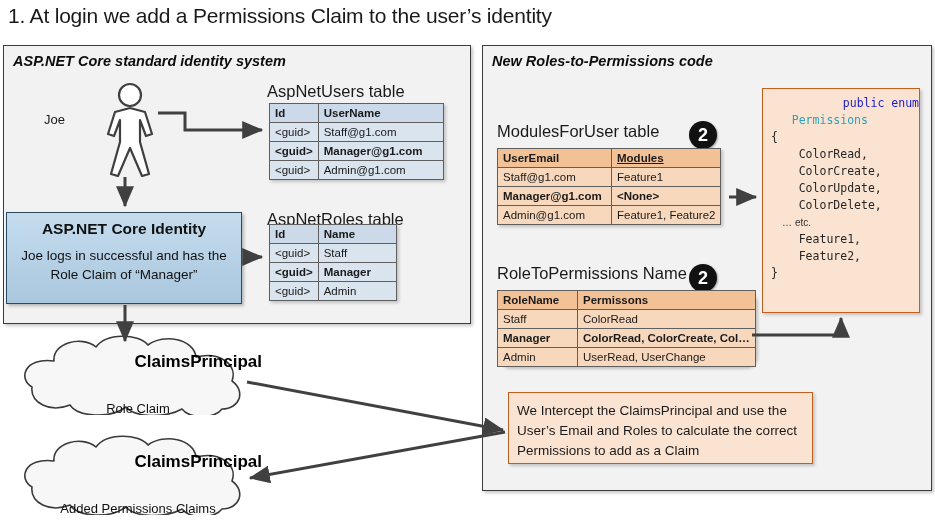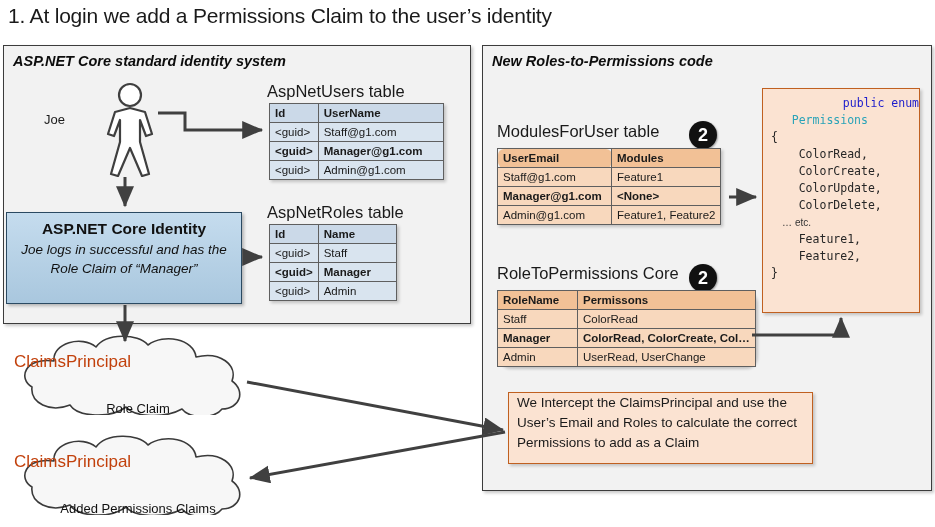--- a/index.html
+++ b/index.html
@@ -88,28 +88,28 @@
     border: 1.2px solid #2b4a62;
     box-shadow: 2px 2px 3px rgba(0,0,0,0.25);
     text-align: center;
   }
   #identity-box .hd {
     font-size: 15.5px; font-weight: bold; color: #111;
     margin-top: 7px;
   }
   #identity-box .bd {
     font-size: 13.5px; color: #111;
-    margin-top: 2px; line-height: 19px; font-style: italic;
+    margin-top: 8px; line-height: 19px;
   }
 
   
   .cloud { position: absolute; }
   .cloud .cl-title {
-    position: absolute; width: 100%; text-align: left;
-    font-size: 17px; font-weight: normal; color: #c2410c;
+    position: absolute; width: 100%; text-align: right;
+    font-size: 17px; font-weight: bold; color: #000000;
   }
   .cloud .cl-sub {
     position: absolute; width: 100%; text-align: center;
     font-size: 13px; color: #111;
   }
   #cloud1 { left: 14px; top: 335px; width: 248px; height: 80px; }
   #cloud2 { left: 14px; top: 435px; width: 248px; height: 80px; }
   #cloud1 .cl-title, #cloud2 .cl-title { top: 17px; }
   #cloud1 .cl-sub,   #cloud2 .cl-sub   { top: 46px; margin-top: 20px; }
 
@@ -132,21 +132,21 @@
 
   
   #note-box {
     left: 508px; top: 392px; width: 305px; height: 72px;
     background: #fbe3d2;
     border: 1px solid #c06020;
     box-shadow: 2px 2px 3px rgba(0,0,0,0.2);
     font-size: 13.5px;
     line-height: 20px;
     color: #1a1a1a;
-    padding: 0 8px;
+    padding: 8px 8px;
   }
 
   
   .badge {
     position: absolute;
     width: 28px; height: 28px; border-radius: 50%;
     background: #111; color: #fff;
     font-size: 18px; font-weight: bold;
     text-align: center; line-height: 28px;
     box-shadow: 1px 1px 2px rgba(0,0,0,0.35);
@@ -193,21 +193,21 @@
           <td class="b">&lt;guid&gt;</td>
           <td class="b">Manager@g1.com</td>
         </tr>
         <tr>
           <td>&lt;guid&gt;</td>
           <td>Admin@g1.com</td>
         </tr>
       </tbody>
     </table>
 
-  <div class="tbl-caption" style="left:267px; top:203px;">AspNetRoles table</div>
+  <div class="tbl-caption" style="left:267px; top:210px;">AspNetRoles table</div>
   <table class="grid blue" id="tbl-roles" style="left:269px; top:224px;">
       <tbody>
         <tr>
           <td class="hd" style="width: 46px;">Id</td>
           <td class="hd" style="width: 78px;">Name</td>
         </tr>
         <tr>
           <td>&lt;guid&gt;</td>
           <td>Staff</td>
         </tr>
@@ -245,39 +245,39 @@
     </svg>
     <div class="cl-title">ClaimsPrincipal</div>
     <div class="cl-sub">Added Permissions Claims</div>
   </div>
 
   <div class="tbl-caption" style="left:497px; top:122px;">ModulesForUser table</div>
   <div class="badge" id="badge-1">2</div>
   <table class="grid orange" id="tbl-modules" style="left:497px; top:148px;">
       <tbody>
         <tr>
-          <td class="hd" style="width: 114px; border-radius: 6px;">UserEmail</td>
-          <td class="hd" style="width: 108px;">Modules</td>
+          <td class="hd" style="width: 114px;">UserEmail</td>
+          <td class="hd" style="width: 108px; text-decoration: underline;">Modules</td>
         </tr>
         <tr>
           <td>Staff@g1.com</td>
           <td>Feature1</td>
         </tr>
         <tr>
           <td class="b">Manager@g1.com</td>
           <td class="b">&lt;None&gt;</td>
         </tr>
         <tr>
           <td>Admin@g1.com</td>
           <td>Feature1, Feature2</td>
         </tr>
       </tbody>
     </table>
 
-  <div class="tbl-caption" style="left:497px; top:264px;">RoleToPermissions Core</div>
+  <div class="tbl-caption" style="left:497px; top:264px;">RoleToPermissions Name</div>
   <div class="badge" id="badge-2">2</div>
   <table class="grid orange" id="tbl-r2p" style="left:497px; top:290px;border-radius:12px;">
       <tbody>
         <tr>
           <td class="hd" style="width: 80px;">RoleName</td>
           <td class="hd" style="width: 168px;">Permissons</td>
         </tr>
         <tr>
           <td>Staff</td>
           <td>ColorRead</td>

